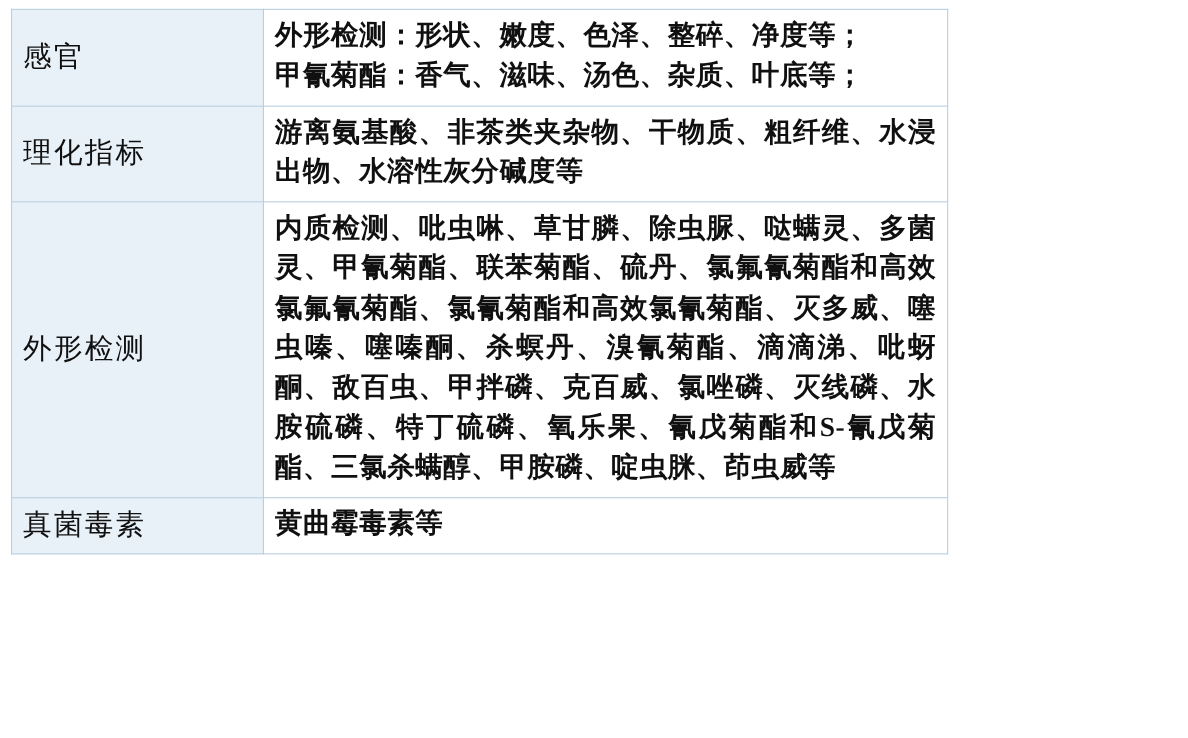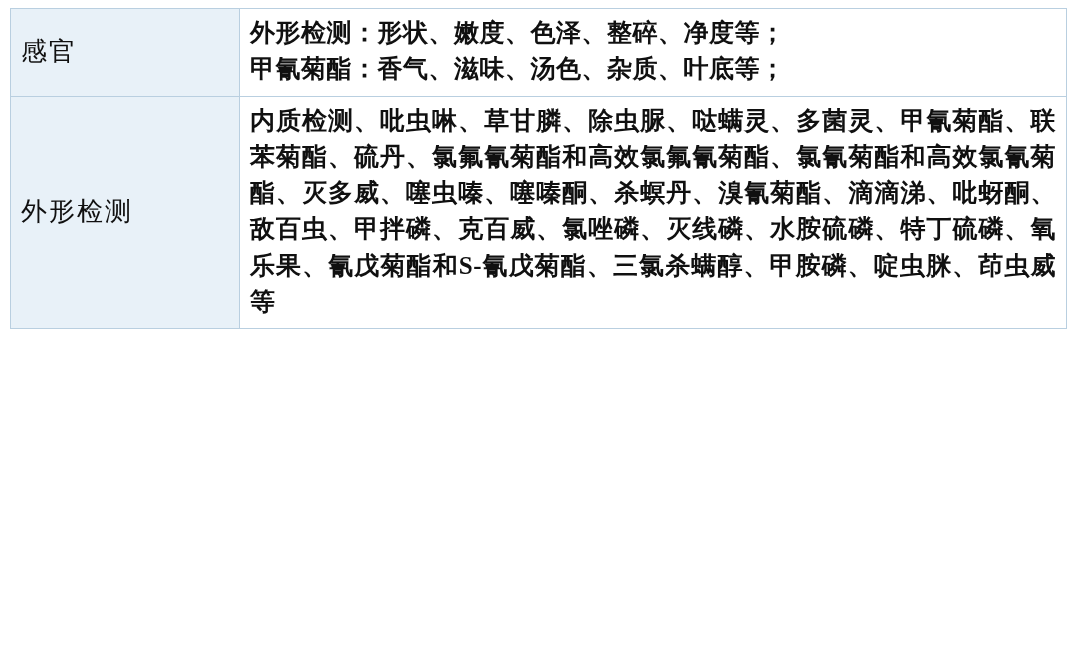--- a/index.html
+++ b/index.html
@@ -16,21 +16,21 @@
   }
   .sheet {
     width: 1080px;
     height: 671px;
     box-sizing: border-box;
     padding: 8px 10px 8px 10px;
     background: #ffffff;
   }
   table.spec {
     border-collapse: collapse;
-    width: 1057px;
+    width: 852px;
     table-layout: fixed;
     border: 1px solid #b9cfe0;
   }
   table.spec td {
     border: 1px solid #b9cfe0;
     vertical-align: middle;
     padding: 6px 10px 8px 10px;
   }
   td.cat {
     width: 208px;
@@ -65,24 +65,32 @@
     <tbody>
 
       <tr>
         <td class="cat">感官</td>
         <td class="val">
           <span class="line">外形检测：形状、嫩度、色泽、整碎、净度等；</span>
           <span class="line">甲氰菊酯：香气、滋味、汤色、杂质、叶底等；</span>
         </td>
       </tr>
 
+      <tr>
+        <td class="cat">理化指标</td>
+        <td class="val">游离氨基酸、非茶类夹杂物、干物质、粗纤维、水浸出物、水溶性灰分碱度等</td>
+      </tr>
 
 
       <tr>
         <td class="cat">外形检测</td>
         <td class="val tall">内质检测、吡虫啉、草甘膦、除虫脲、哒螨灵、多菌灵、甲氰菊酯、联苯菊酯、硫丹、氯氟氰菊酯和高效氯氟氰菊酯、氯氰菊酯和高效氯氰菊酯、灭多威、噻虫嗪、噻嗪酮、杀螟丹、溴氰菊酯、滴滴涕、吡蚜酮、敌百虫、甲拌磷、克百威、氯唑磷、灭线磷、水胺硫磷、特丁硫磷、氧乐果、氰戊菊酯和S-氰戊菊酯、三氯杀螨醇、甲胺磷、啶虫脒、茚虫威等</td>
       </tr>
 
 
+      <tr>
+        <td class="cat">真菌毒素</td>
+        <td class="val">黄曲霉毒素等</td>
+      </tr>
 
     </tbody>
   </table>
 </div>
 
 </body></html>

